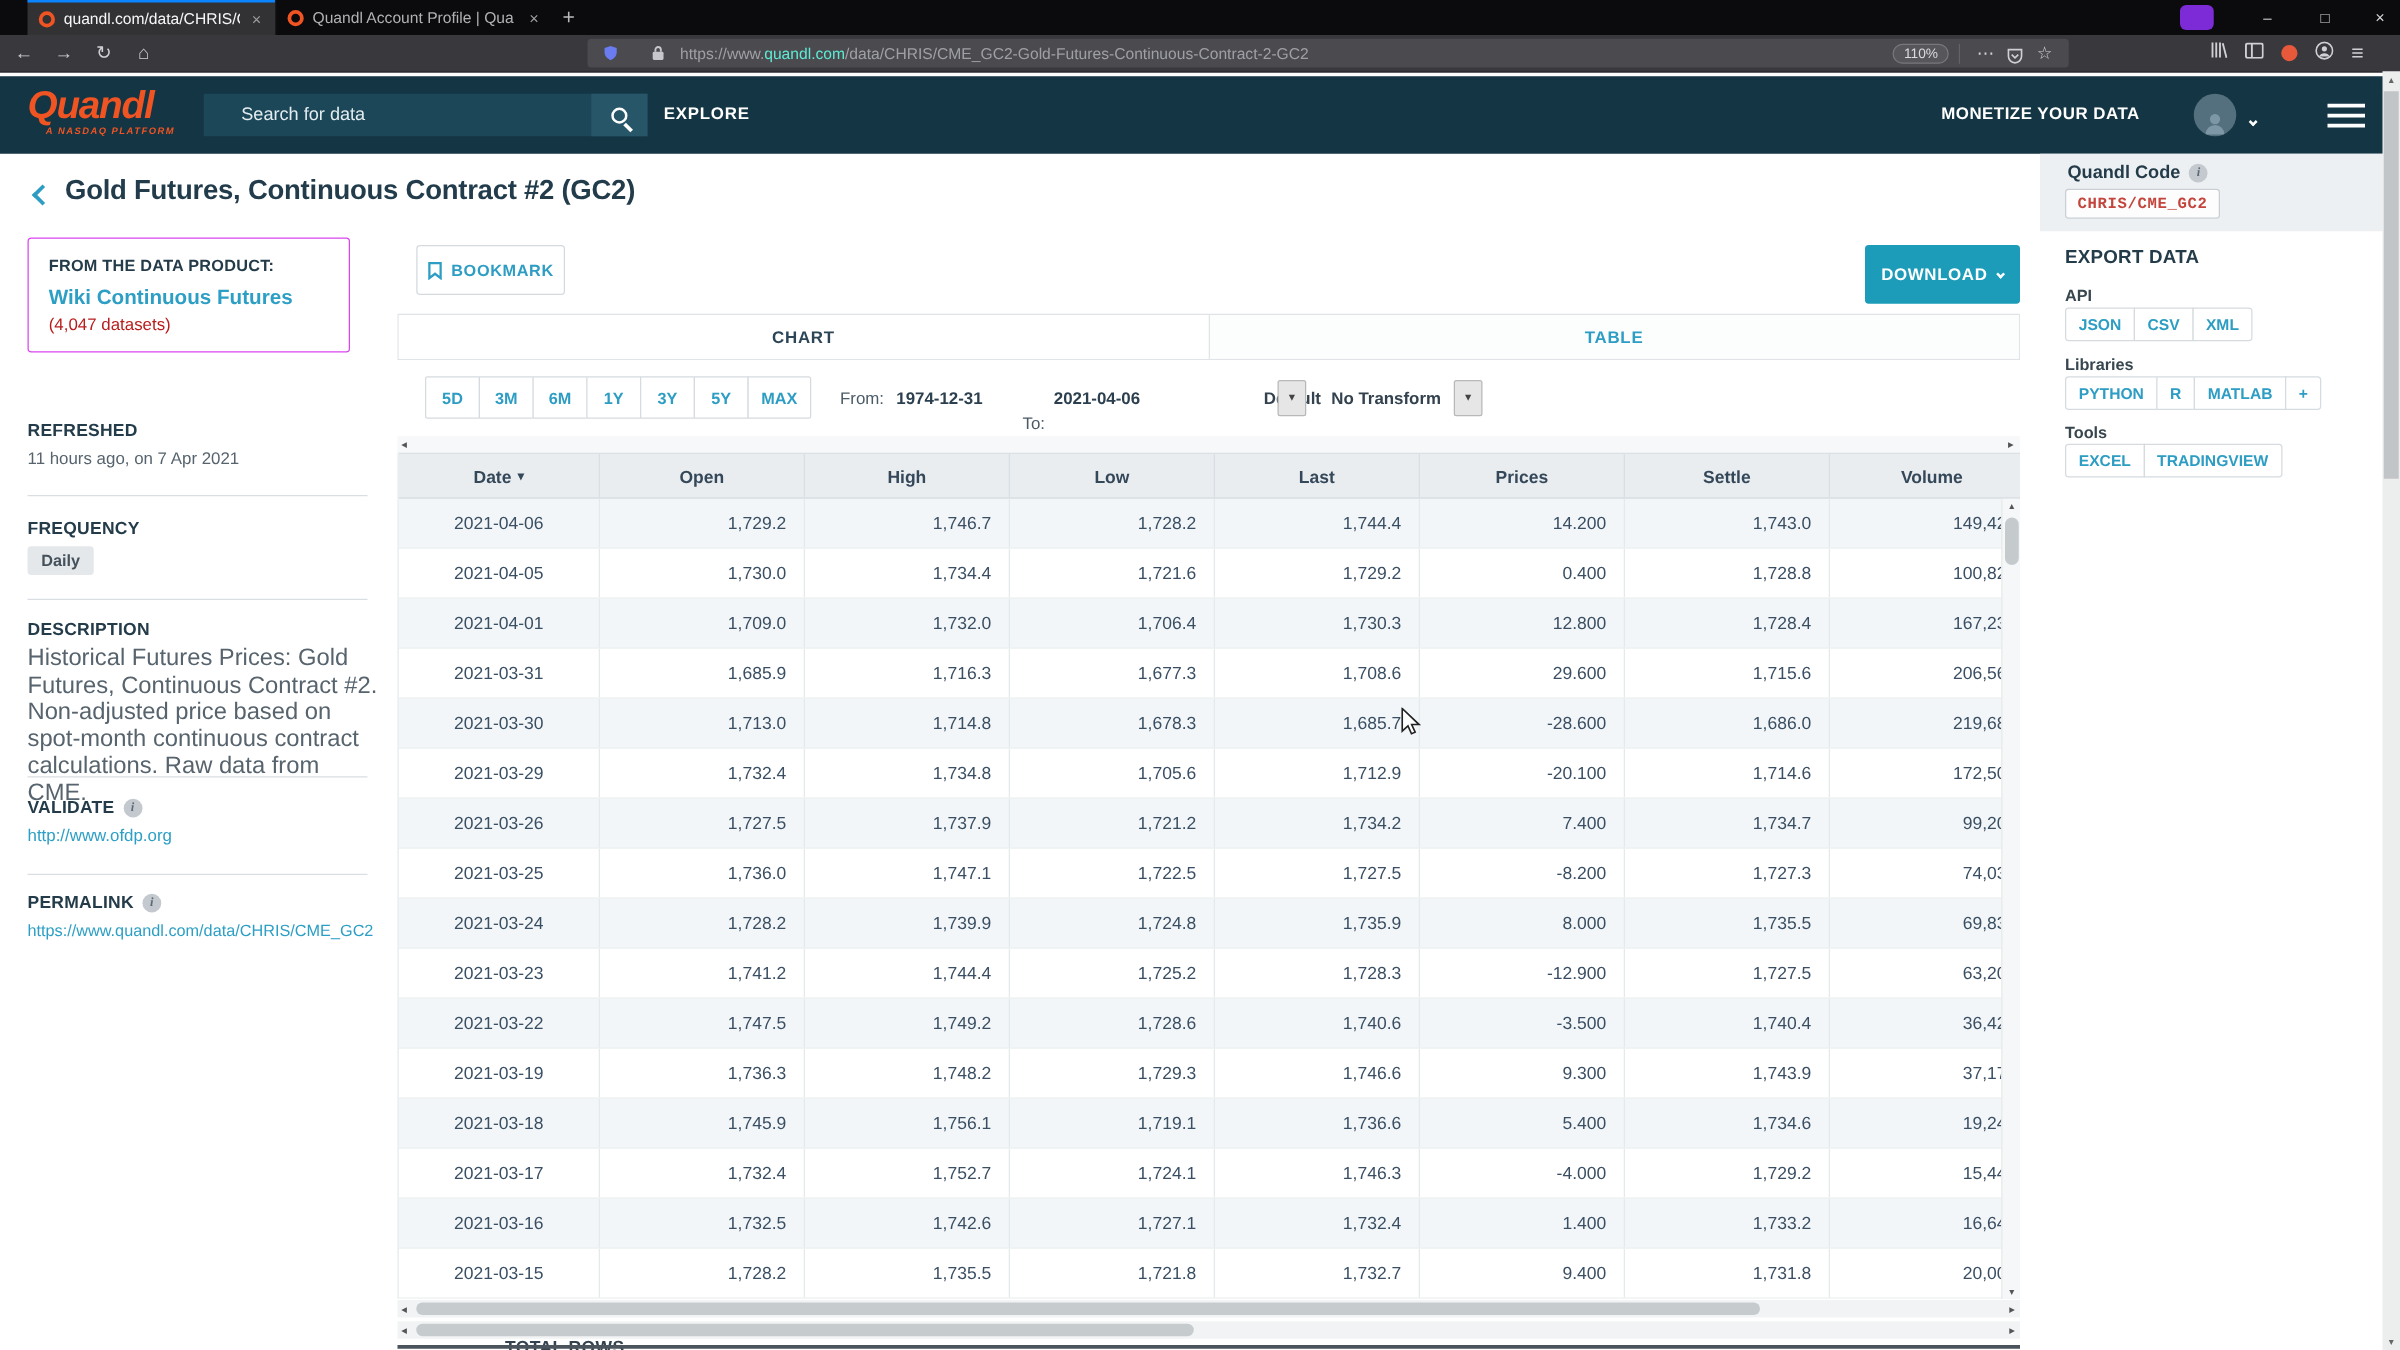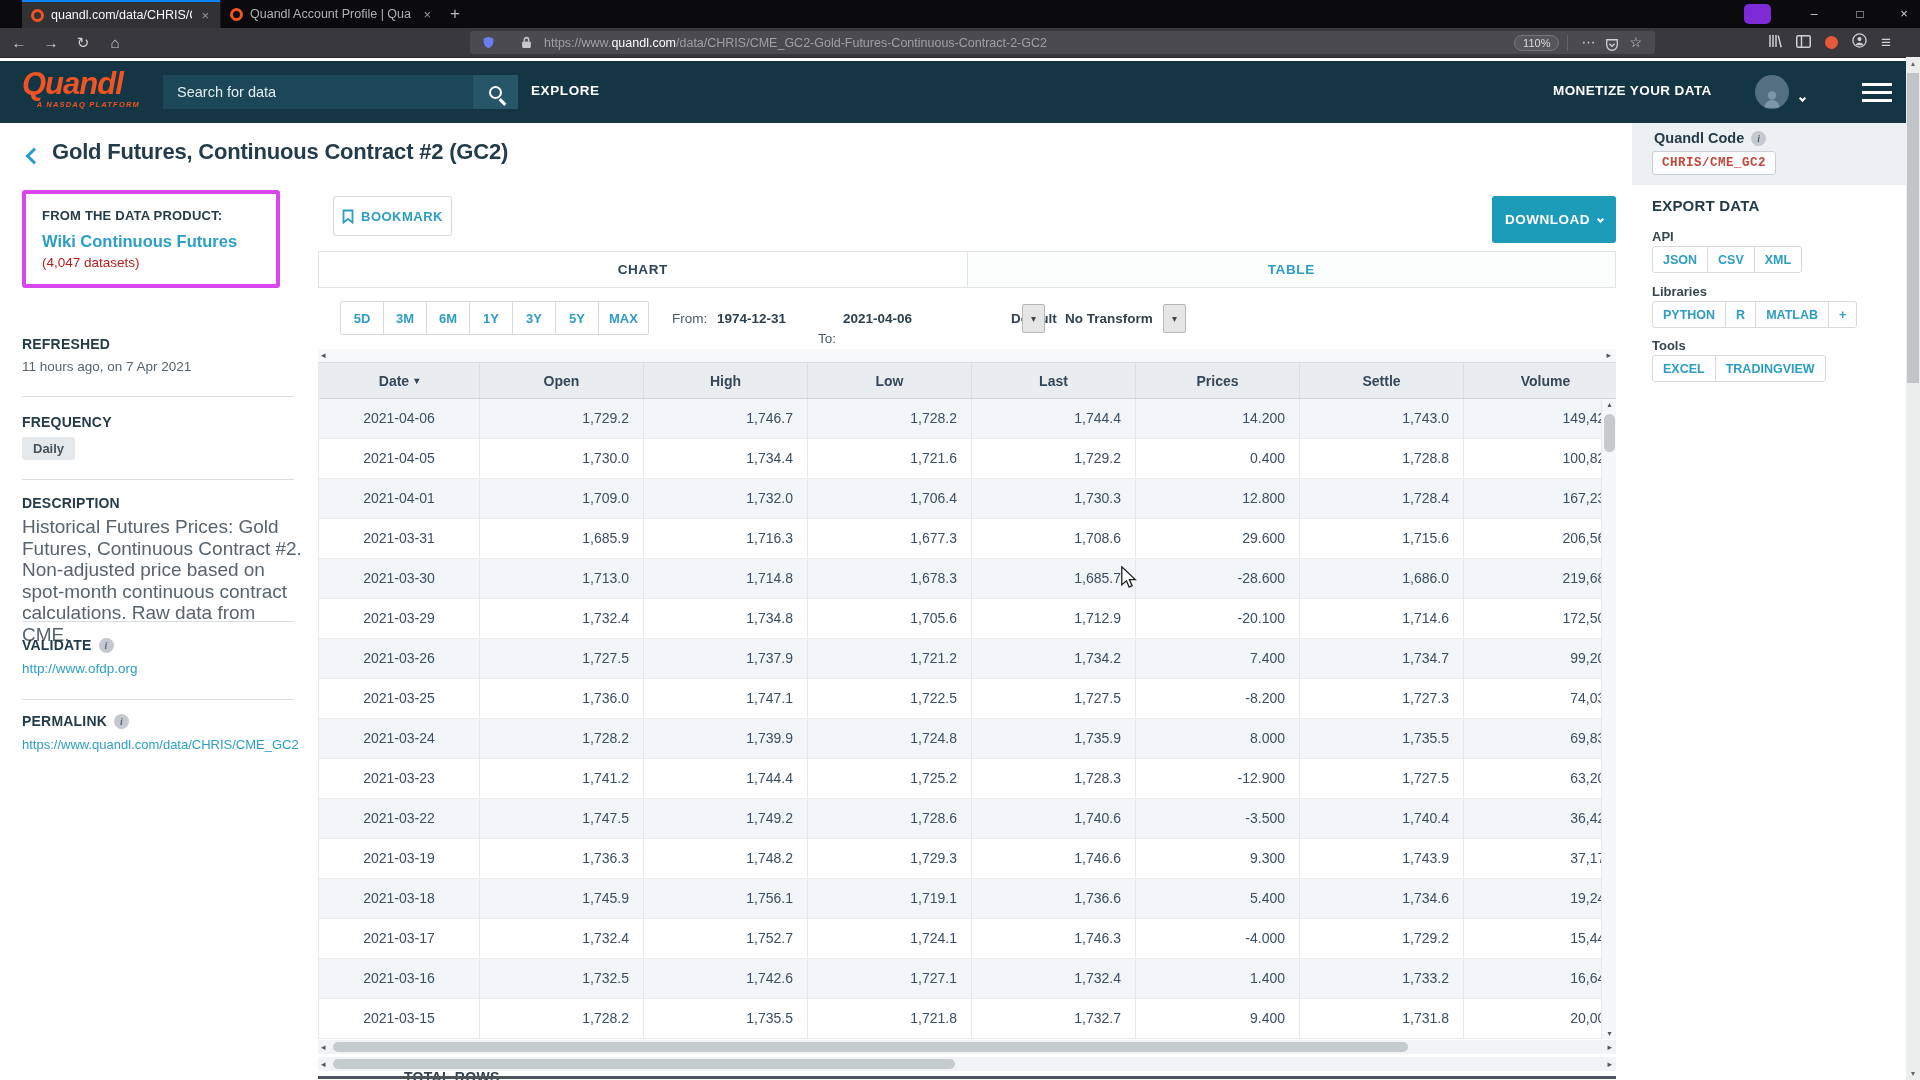--- a/index.html
+++ b/index.html
@@ -23,36 +23,36 @@
 
   .navbar { position:absolute; left:0; top:28px; width:1920px; height:30px; background:#38383d; border-bottom:1px solid #2a2a2e; }
   .navico { position:absolute; top:0; height:29px; line-height:29px; color:#d0d0d2; font-size:15px; text-align:center; width:26px; }
   .nav-back{left:6px;} .nav-fwd{left:38px;} .nav-reload{left:70px;} .nav-home{left:102px;}
   .urlbar { position:absolute; left:470px; top:3px; width:1185px; height:23px; background:#4a4a4f; border-radius:3px;
             display:flex; align-items:center; padding:0 8px; font-size:12.5px; color:#9fa0a5; }
   .urlbar svg { display:block; }
   .shield-w { margin-left:4px; display:flex; }
   .lock-w { margin-left:26px; display:flex; }
   .urltext { margin-left:12px; white-space:nowrap; overflow:hidden; }
-  .urltext .dom { color:#ffffff; }
+  .urltext .dom { color:#5eead4; }
   .url-spacer { flex:1; }
   .zoompill { border:1px solid #77777c; background:#56565b; border-radius:10px; padding:1px 8px; font-size:11px; color:#dcdcde; }
   .url-sep { width:1px; height:16px; background:#626267; margin:0 8px; }
   .url-ico { color:#cfd0d4; font-size:14px; padding:0 5px; line-height:23px; }
   .nav-right { position:absolute; top:0; height:29px; display:flex; align-items:center; gap:14px; left:1768px; }
   .orange-dot { width:13px; height:13px; border-radius:50%; background:#e8593c; }
   .menu-glyph { color:#d0d0d2; font-size:17px; }
 
   
   .site-header { position:absolute; left:0; top:61px; width:1920px; height:62px; background:#143543; }
   .logo { position:absolute; left:22px; top:7px; width:118px;font-style:italic; }
   .logo-main { display:block; font-size:31px; font-weight:bold; letter-spacing:-1px; color:#f05423; line-height:32px; }
   .logo-sub { display:block; text-align:right; font-size:7.5px; font-weight:bold; letter-spacing:1.2px; color:#f05423; }
   .search { position:absolute; left:163px; top:14px; width:355px; height:34px; background:#1c4758; display:flex; }
-  .search input { flex:1; background:transparent; border:0; outline:0; padding-left:14px; font-size:14.5px;
+  .search input { flex:1; background:transparent; border:0; outline:0; padding-left:30px; font-size:14.5px;
                   font-family:"Liberation Sans",sans-serif; color:#eef4f6; }
   .search input::placeholder { color:#e3ecef; opacity:1; }
   .search-btn { width:45px; background:#265667; display:flex; align-items:center; justify-content:center; }
   .mag { position:relative; width:13px; height:13px; border:2.5px solid #fff; border-radius:50%; }
   .mag::after { content:""; position:absolute; left:10px; top:10px; width:3px; height:8px; background:#fff; transform:rotate(-45deg); }
   .explore { position:absolute; left:531px; top:22px; font-size:13.5px; font-weight:bold; letter-spacing:.6px; color:#fff; }
   .monetize { position:absolute; left:1553px; top:22px; font-size:13.5px; font-weight:bold; letter-spacing:.4px; color:#fff; }
   .avatar { position:absolute; left:1755px; top:14px; width:34px; height:34px; border-radius:50%; background:#54707f;
             display:flex; align-items:flex-end; justify-content:center; overflow:hidden; }
   .acct-caret { position:absolute; left:1800px; top:26px; }
@@ -62,21 +62,21 @@
   .chev { display:inline-block; width:7px; height:7px; border-right:2px solid currentColor; border-bottom:2px solid currentColor; }
   .chev.down { transform:rotate(45deg); }
   .chev.white { color:#fff; }
   .chev.small { width:5px; height:5px; }
 
   
   .back-chevron { position:absolute; left:28px; top:150px; width:12px; height:12px;
                   border-left:3.5px solid #2d9dc3; border-bottom:3.5px solid #2d9dc3; transform:rotate(45deg); }
   .page-title { position:absolute; left:52px; top:139px; font-size:22px; font-weight:bold; color:#223c4b; letter-spacing:-.2px; }
 
-  .product-box { position:absolute; left:22px; top:190px; width:258px; border:4px solid #d946ef; border-radius:3px; padding:14px 16px; }
+  .product-box { position:absolute; left:22px; top:190px; width:258px; border:1px solid #d946ef; border-radius:3px; padding:14px 16px; }
   .pb-head { font-size:13px; font-weight:bold; color:#243c4a; letter-spacing:.2px; }
   .pb-link { display:block; margin-top:9px; font-size:16.5px; font-weight:bold; color:#2d9fc5; }
   .pb-meta { display:block; margin-top:4px; font-size:13.5px; color:#b91c1c; }
 
   .sb-head { position:absolute; left:22px; font-size:14px; font-weight:bold; color:#243c4a; letter-spacing:.2px; }
   .sb-text { position:absolute; left:22px; font-size:13.5px; color:#57646e;text-align:center; }
   .sb-link { position:absolute; left:22px; font-size:13.5px; color:#2d9fc5; }
   .sb-hr { position:absolute; left:22px; width:272px; height:1px; background:#d9dee2; }
   .badge { display:inline-block; background:#e5e8eb; border-radius:3px; padding:4px 11px; font-size:13px; font-weight:bold; color:#45525c; }
   .info-i { display:inline-block; width:15px; height:15px; border-radius:50%; background:#c3c9ce; color:#5d6a74;

